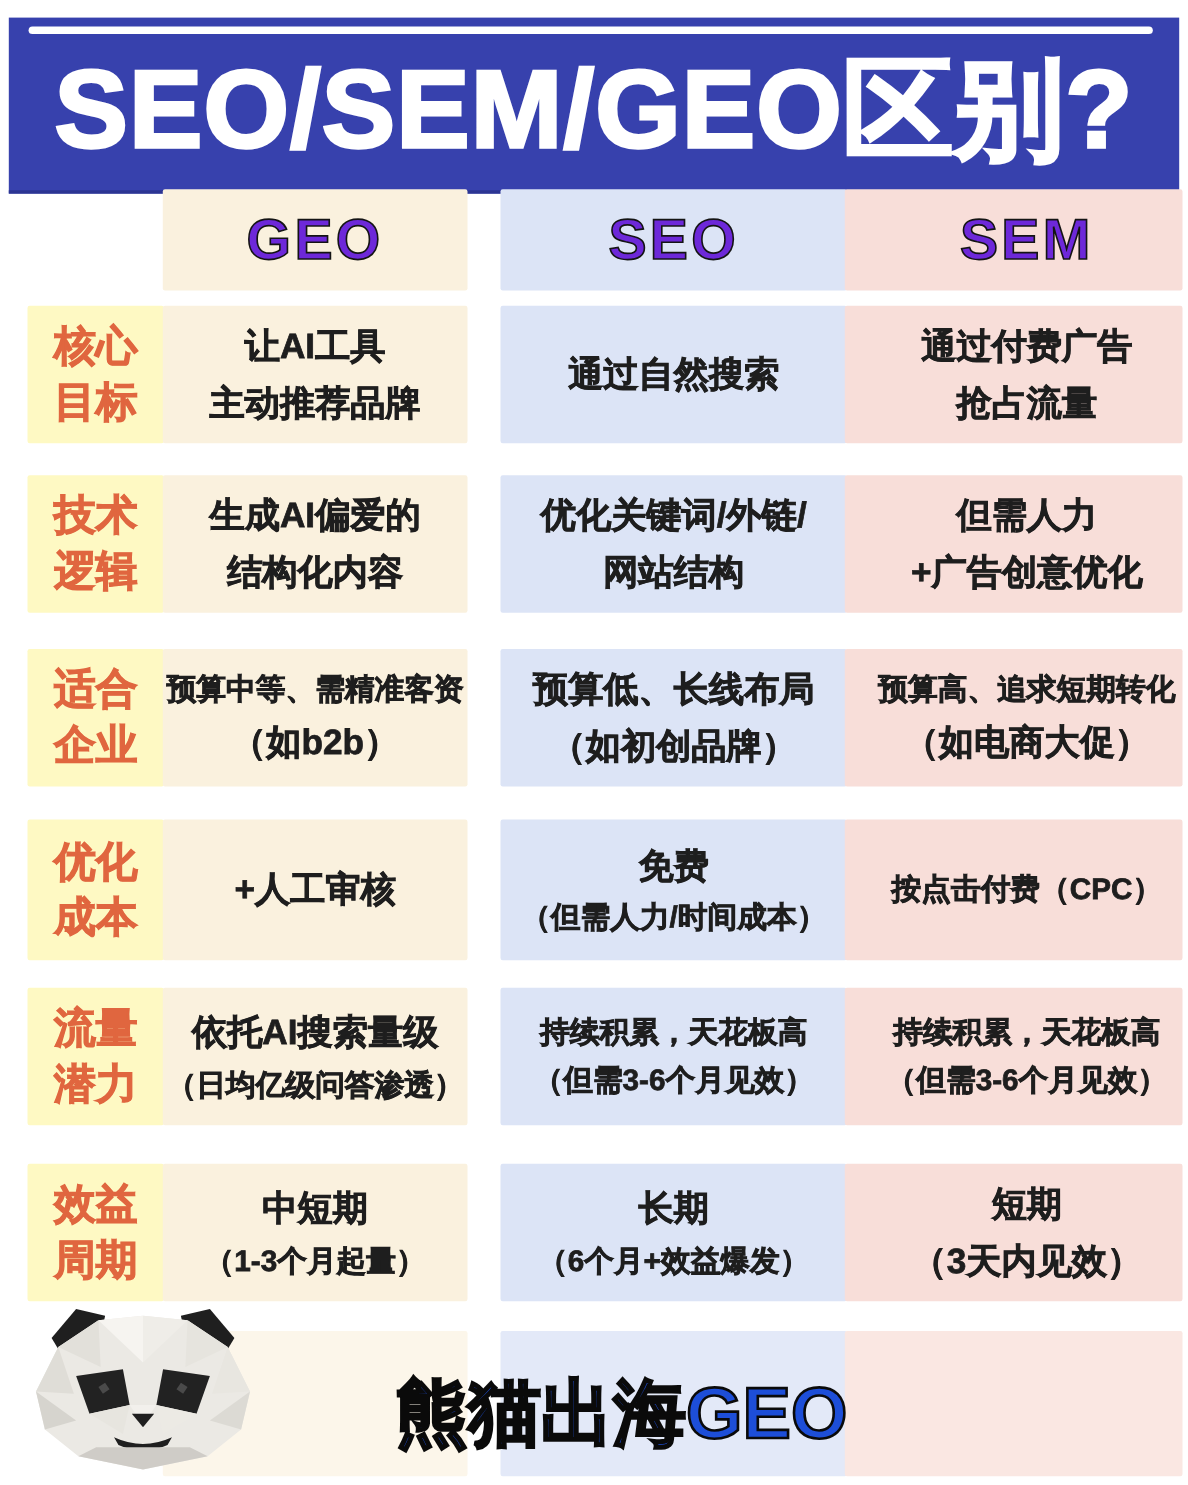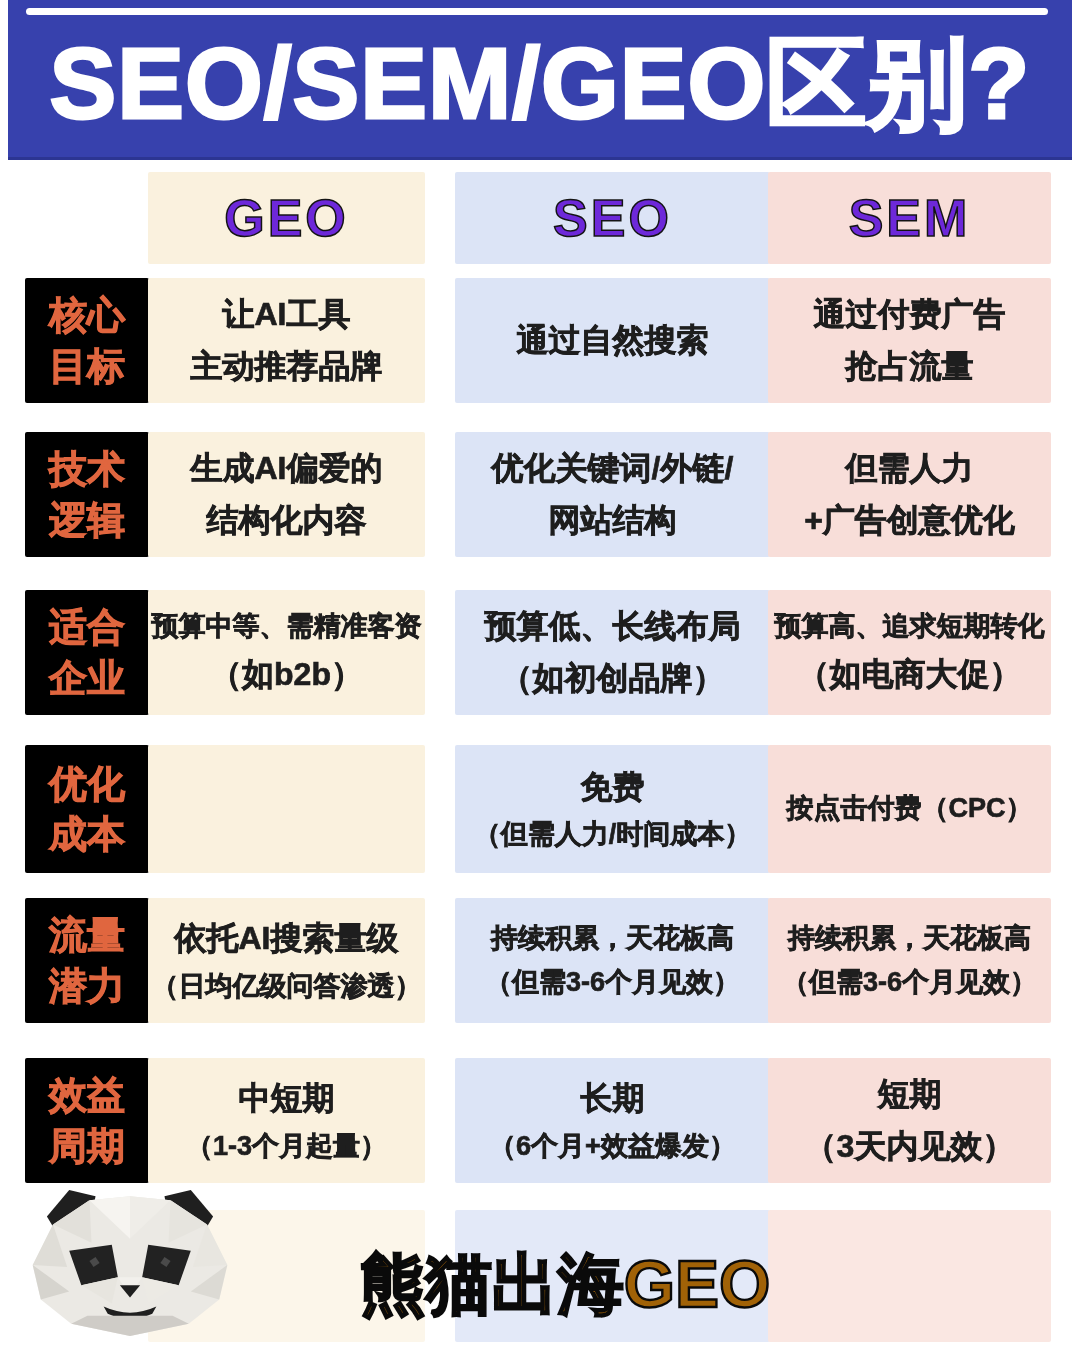--- a/index.html
+++ b/index.html
@@ -1,50 +1,50 @@
 <!DOCTYPE html>
 <html><head>
 <meta charset="utf-8">
 <style>
   html,body{margin:0;padding:0;background:#ffffff;}
   .page{position:relative;width:1080px;height:1350px;background:#ffffff;overflow:hidden;
         font-family:"Liberation Sans","DejaVu Sans",sans-serif;}
   
-  .banner{position:absolute;left:8px;top:0;width:1064px;height:157px;background:#3741ad;
+  .banner{position:absolute;left:8px;top:16px;width:1064px;height:157px;background:#3741ad;
           border-bottom:3px solid #2c3592;}
   .banner-line{position:absolute;left:18px;top:8px;width:1022px;height:7px;background:#ffffff;border-radius:4px;}
   .banner-title{position:absolute;left:0;top:14px;width:100%;height:143px;display:flex;align-items:center;justify-content:center;
           color:#ffffff;font-weight:bold;font-size:100px;letter-spacing:1px;-webkit-text-stroke:3px #ffffff;white-space:nowrap;}
   
   .cell{position:absolute;display:flex;flex-direction:column;align-items:center;justify-content:center;
         text-align:center;border-radius:2px;}
-  .col-label{left:25px;width:124px;background:#000000;}
+  .col-label{left:25px;width:124px;background:#fef9c3;}
   .col-geo{left:148px;width:277px;background:#faf1de;}
   .col-seo{left:455px;width:315px;background:#dce4f6;}
-  .col-sem{left:768px;width:283px;background:#f8ded9;}
+  .col-sem{left:768px;width:283px;background:#f8ded9;padding-left:24px;}
   .rh {top:172px;height:92px;}
   .r1{top:278px;height:125px;}
   .r2{top:432px;height:125px;}
   .r3{top:590px;height:125px;}
   .r4{top:745px;height:128px;}
   .r5{top:898px;height:125px;}
   .r6{top:1058px;height:125px;}
   .r7{top:1210px;height:132px;}
   .r7.col-geo{background:#fcf6ea;}
   .r7.col-seo{background:#e3e9f8;}
   .r7.col-sem{background:#fae7e2;}
   .hdr{font-size:52px;font-weight:bold;letter-spacing:3px;color:#6d28d9;-webkit-text-stroke:1.5px #141414;}
   .label-cell{color:#e0663f;font-weight:bold;font-size:38px;line-height:1.32;-webkit-text-stroke:1px #e0663f;}
   .cell .ln{display:block;font-size:32px;font-weight:bold;color:#1e1e1e;line-height:1.6;
             -webkit-text-stroke:0.7px #1e1e1e;white-space:nowrap;}
   .cell .ln.sm{font-size:27px;}
   .cell .ln:empty{display:none;}
   
   .brand{position:absolute;left:345px;top:1240px;width:440px;text-align:center;z-index:5;
-         font-size:66px;font-weight:bold;color:#a16207;-webkit-text-stroke:2.4px #0a0a0a;white-space:nowrap;}
+         font-size:66px;font-weight:bold;color:#1d4ed8;-webkit-text-stroke:2.4px #0a0a0a;white-space:nowrap;}
   .panda{position:absolute;left:18px;top:1186px;width:224px;height:152px;z-index:6;}
 </style>
 </head>
 <body>
 
 <div class="page">
 
   <div class="banner">
     <div class="banner-line"></div>
     <div class="banner-title">SEO/SEM/GEO区别?</div>
@@ -102,20 +102,21 @@
   <div class="cell col-sem r3">
     <span class="ln sm">预算高、追求短期转化</span>
     <span class="ln">（如电商大促）</span>
   </div>
 
   <div class="cell col-label r4 label-cell">
     <span class="ln-lab">优化</span>
     <span class="ln-lab">成本</span>
   </div>
   <div class="cell col-geo r4">
+    <span class="ln">+人工审核</span>
   </div>
   <div class="cell col-seo r4">
     <span class="ln">免费</span>
     <span class="ln sm">（但需人力/时间成本）</span>
   </div>
   <div class="cell col-sem r4">
     <span class="ln sm">按点击付费（CPC）</span>
 
   </div>
 

